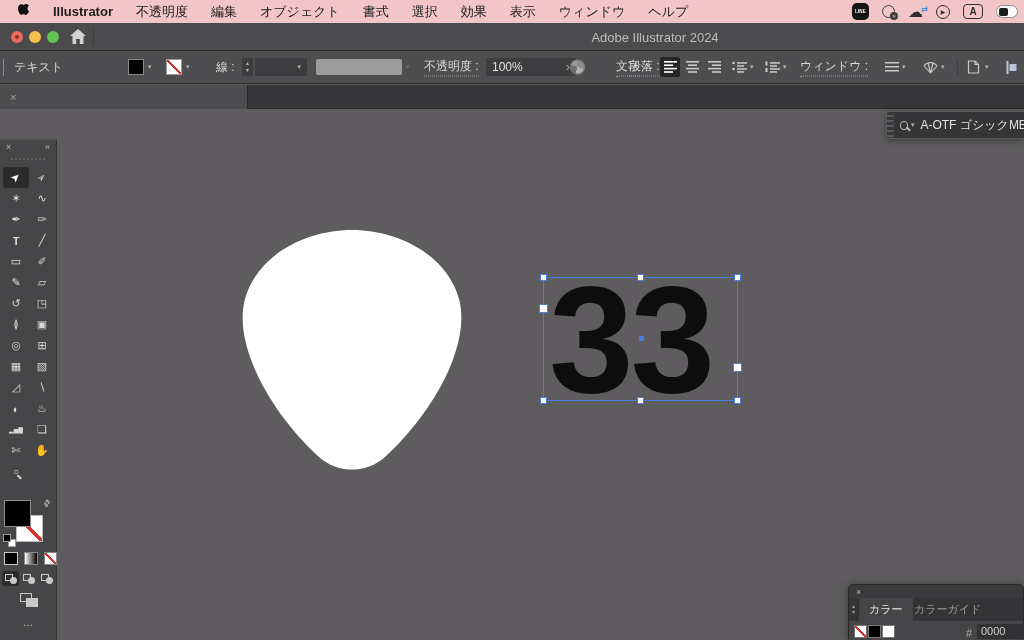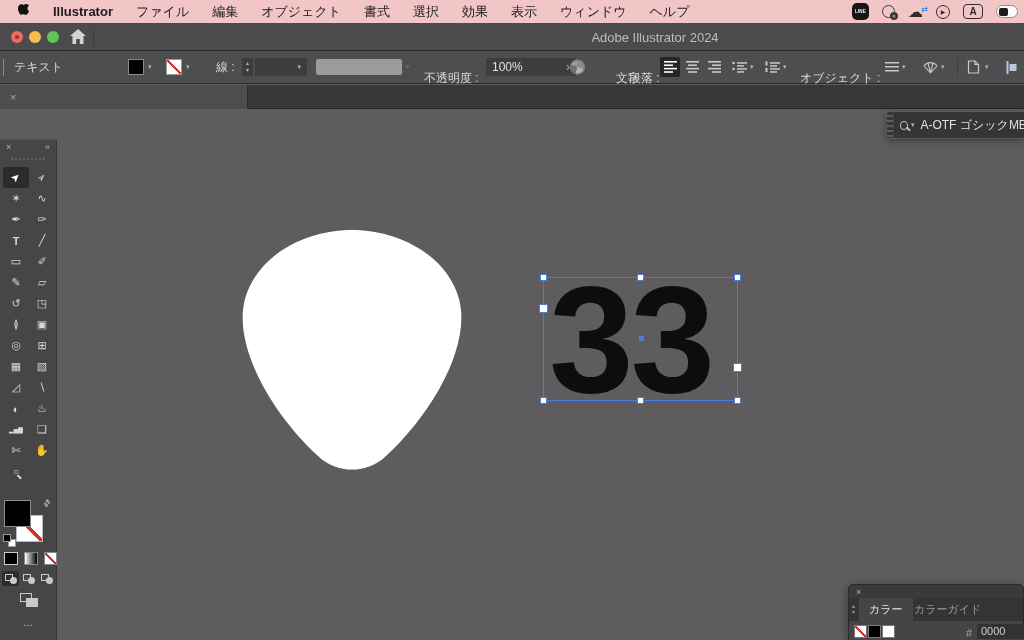--- a/index.html
+++ b/index.html
@@ -38,21 +38,21 @@
   #home-btn { position:absolute; left:70px; top:6px; width:16px; height:15px; }
   #tb-divider { position:absolute; left:93px; top:6px; width:1px; height:16px; background:#3c3c3c; }
   #window-title { position:absolute; left:500px; top:7px; width:310px; text-align:center;
     font-size:13px; color:#bdbdbd; }
 
   
   #controlbar { position:absolute; left:0; top:51px; width:1024px; height:33px;
     background:#4e4d4f; border-bottom:1px solid #2b2b2b; }
   #controlbar .abs { position:absolute; top:50%; transform:translateY(-50%); }
   .cb-label { font-size:12px; color:#d9d9d9; white-space:nowrap; }
-  .cb-link { border-bottom:1px dotted #9b9b9b; padding-bottom:1px;margin-top:12px; }
+  .cb-link { border-bottom:1px dotted #9b9b9b; padding-bottom:1px; }
   .grip-line { position:absolute; left:3px; top:8px; width:1px; height:17px; background:#8a8a8a; }
   .swatch { width:16px; height:16px; }
   .swatch.fill { background:#000; box-shadow:inset 0 0 0 1px #8a8a8a; }
   .swatch.stroke-none { background:#fff;
     background-image:linear-gradient(to top right, transparent 44%, #d0342c 44%, #d0342c 56%, transparent 56%);
     box-shadow:inset 0 0 0 1px #9a9a9a; }
   .chev { font-size:7px; color:#b2b2b2; }
   .chev.dim { color:#707070; }
   .stepper { width:11px; height:18px; background:#3d3c3e; display:flex; flex-direction:column;
     align-items:center; justify-content:center; font-size:6px; color:#b5b5b5; line-height:7px; }
@@ -163,21 +163,21 @@
     color:#cfcfcf; font-size:11px; padding:1px 4px; }
 </style>
 </head>
 <body>
 
 <div id="menubar" data-name="macos-menubar">
   <svg class="apple" data-name="apple-menu-icon" viewBox="0 0 13 15">
     <path fill="#111" d="M9.2 0c.1 1-.3 1.9-.9 2.6-.6.7-1.6 1.2-2.5 1.1-.1-.9.4-1.9 1-2.5C7.4.5 8.4.1 9.2 0zM12 11c-.4 1-.6 1.4-1.2 2.3-.8 1.2-1.9 2.6-3.2 2.6-1.2 0-1.6-.8-3.2-.8-1.6 0-2 .8-3.2.8C.9 15.9-.1 14.6-.9 13.4-3 10.1-3.2 6.2-1.9 4.1c.9-1.5 2.3-2.3 3.7-2.3 1.4 0 2.2.8 3.4.8 1.1 0 1.8-.8 3.4-.8 1.2 0 2.5.7 3.4 1.8-3 1.6-2.5 5.9 0 7.4z" transform="translate(3 -1) scale(.75)"></path>
   </svg>
   <span class="mitem bold" data-name="menu-illustrator">Illustrator</span>
-  <span class="mitem" data-name="menu-file">ファイル</span>
+  <span class="mitem" data-name="menu-file">不透明度</span>
   <span class="mitem" data-name="menu-edit">編集</span>
   <span class="mitem" data-name="menu-object">オブジェクト</span>
   <span class="mitem" data-name="menu-type">書式</span>
   <span class="mitem" data-name="menu-select">選択</span>
   <span class="mitem" data-name="menu-effect">効果</span>
   <span class="mitem" data-name="menu-view">表示</span>
   <span class="mitem" data-name="menu-window">ウィンドウ</span>
   <span class="mitem" data-name="menu-help">ヘルプ</span>
 
   <div id="menu-extras">
@@ -289,21 +289,21 @@
           <rect x="0.5" y="7" width="2" height="4"></rect>
           <rect x="5" y="1.2" width="10" height="1.5"></rect>
           <rect x="5" y="7.2" width="10" height="1.5"></rect>
           <rect x="5" y="4.2" width="7" height="1.5"></rect>
           <rect x="5" y="10.2" width="7" height="1.5"></rect>
         </g>
       </svg>
   </div>
   <span class="abs chev" style="left:783px" data-name="numbered-chevron-icon">▾</span>
 
-  <span class="abs cb-label cb-link" style="left:800px" data-name="area-type-label">オブジェクト :</span>
+  <span class="abs cb-label cb-link" style="left:800px" data-name="area-type-label">ウィンドウ :</span>
   <div class="abs icon-btn" style="left:882px" data-name="area-type-options-button">
     <svg width="14" height="10" viewBox="0 0 14 10">
         <g fill="#c9c9c9">
           <rect y="0" width="14" height="1.5"></rect>
           <rect y="4" width="14" height="1.5"></rect>
           <rect y="8" width="14" height="1.5"></rect>
         </g>
       </svg>
   </div>
   <span class="abs chev" style="left:902px" data-name="area-options-chevron-icon">▾</span>

